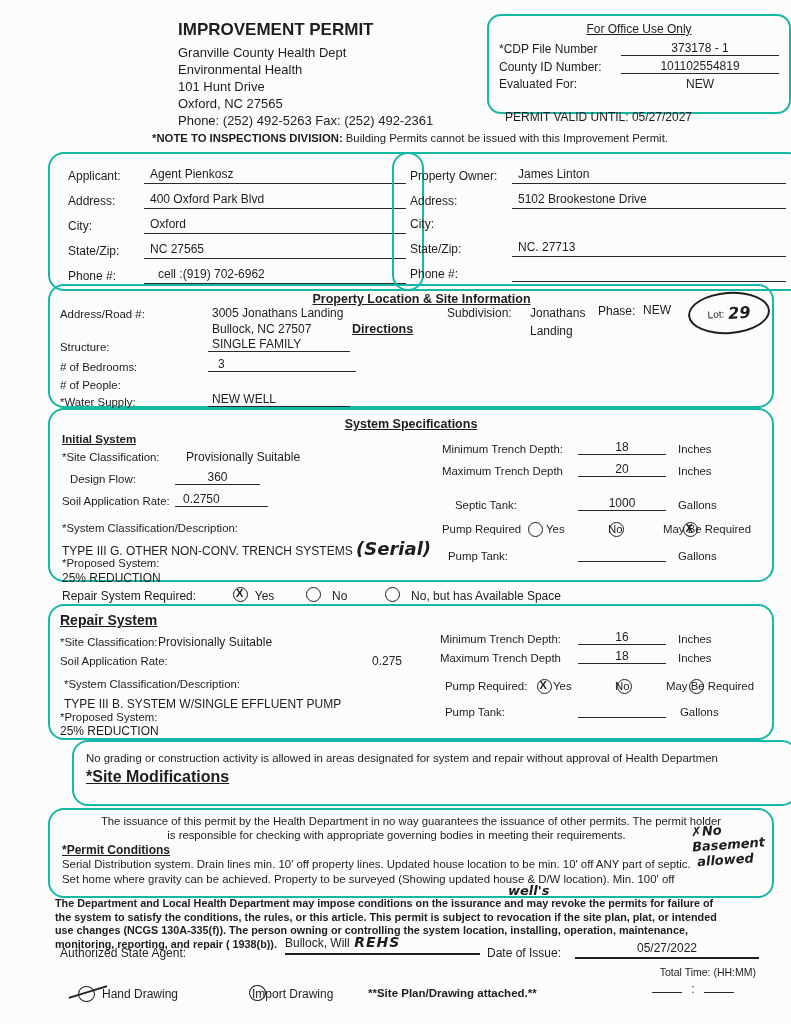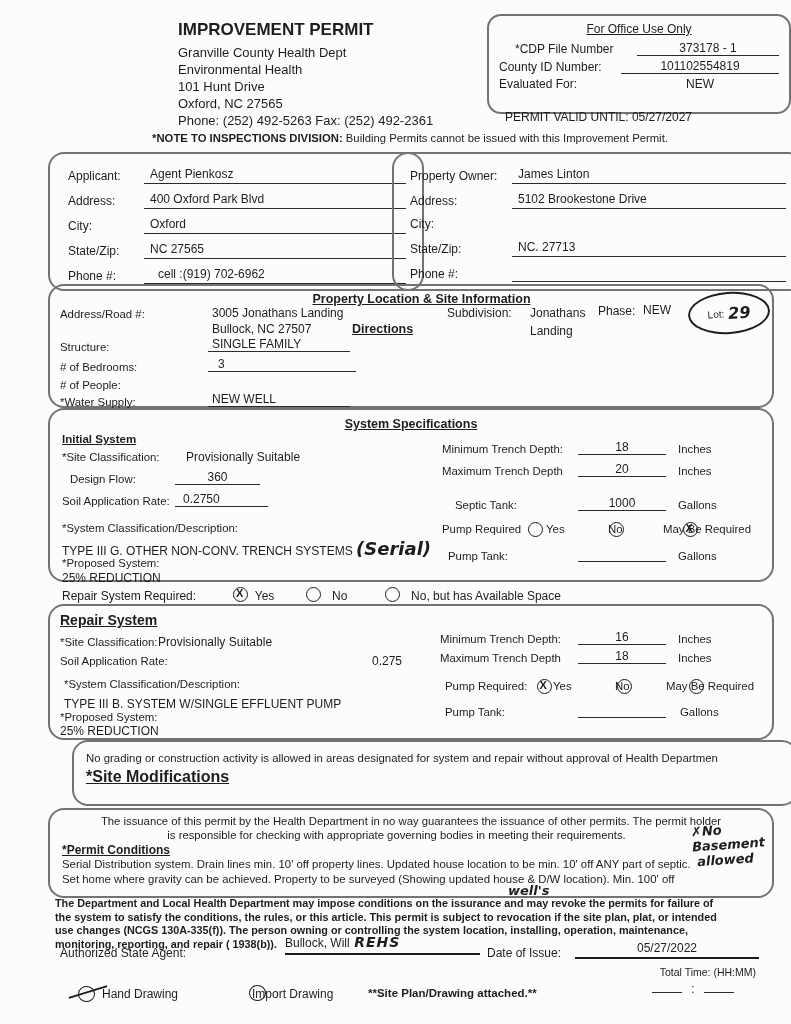--- a/index.html
+++ b/index.html
@@ -1,18 +1,18 @@
 <!DOCTYPE html>
 <html><head>
 <meta charset="utf-8">
 <style>
   html,body{margin:0;padding:0;background:#e8e8e6;}
   .page{position:relative;width:791px;height:1024px;background:#fcfcfa;font-family:"Liberation Sans",sans-serif;color:#1d1d1d;overflow:hidden;margin:0 auto;}
   .abs{position:absolute;}
-  .rbox{position:absolute;border:2px solid #737373;border-radius:16px;background:transparent;}
+  .rbox{position:absolute;border:2px solid #14b8a6;border-radius:16px;background:transparent;}
   .bu{font-weight:bold;text-decoration:underline;}
   .u{text-decoration:underline;}
   .sm{font-size:11.4px;}
   .md{font-size:12px;}
   .ctr{text-align:center;}
   .uline{border-bottom:1.5px solid #2a2a2a;}
   .flexrow{display:flex;align-items:flex-end;}
   .fieldrow{display:flex;align-items:flex-end;margin-bottom:8px;}
   .fieldrow .flabel{font-size:12px;flex:0 0 auto;padding-bottom:1px;}
   .fieldrow .fval{flex:1 1 auto;border-bottom:1.5px solid #2a2a2a;font-size:12px;padding:0 2px 1px 6px;min-height:15px;}
@@ -37,21 +37,21 @@
     <div style="font-size:17px;font-weight:bold;">IMPROVEMENT PERMIT</div>
     <div style="font-size:13px;margin-top:4px;line-height:17px;">Granville County Health Dept</div>
     <div style="font-size:13px;line-height:17px;">Environmental Health</div>
     <div style="font-size:13px;line-height:17px;">101 Hunt Drive</div>
     <div style="font-size:13px;line-height:17px;">Oxford, NC 27565</div>
     <div style="font-size:13px;line-height:17px;">Phone: (252) 492-5263  Fax: (252) 492-2361</div>
   </div>
 
   <div class="rbox" style="left:487px;top:14px;width:280px;height:88px;border-radius:14px;padding:4px 10px;">
     <div class="ctr u" style="font-size:12px;margin-top:2px;">For Office Use Only</div>
-    <div class="flexrow" style="margin-top:5px;margin-left:16px;">
+    <div class="flexrow" style="margin-top:5px;">
       <div class="md" style="flex:0 0 122px;">*CDP File Number</div>
       <div class="md uline ctr" style="flex:1;">373178 - 1</div>
     </div>
     <div class="flexrow" style="margin-top:3px;">
       <div class="md" style="flex:0 0 122px;">County ID Number:</div>
       <div class="md uline ctr" style="flex:1;">101102554819</div>
     </div>
     <div class="flexrow" style="margin-top:3px;">
       <div class="md" style="flex:0 0 122px;">Evaluated For:</div>
       <div class="md ctr" style="flex:1;">NEW</div>

